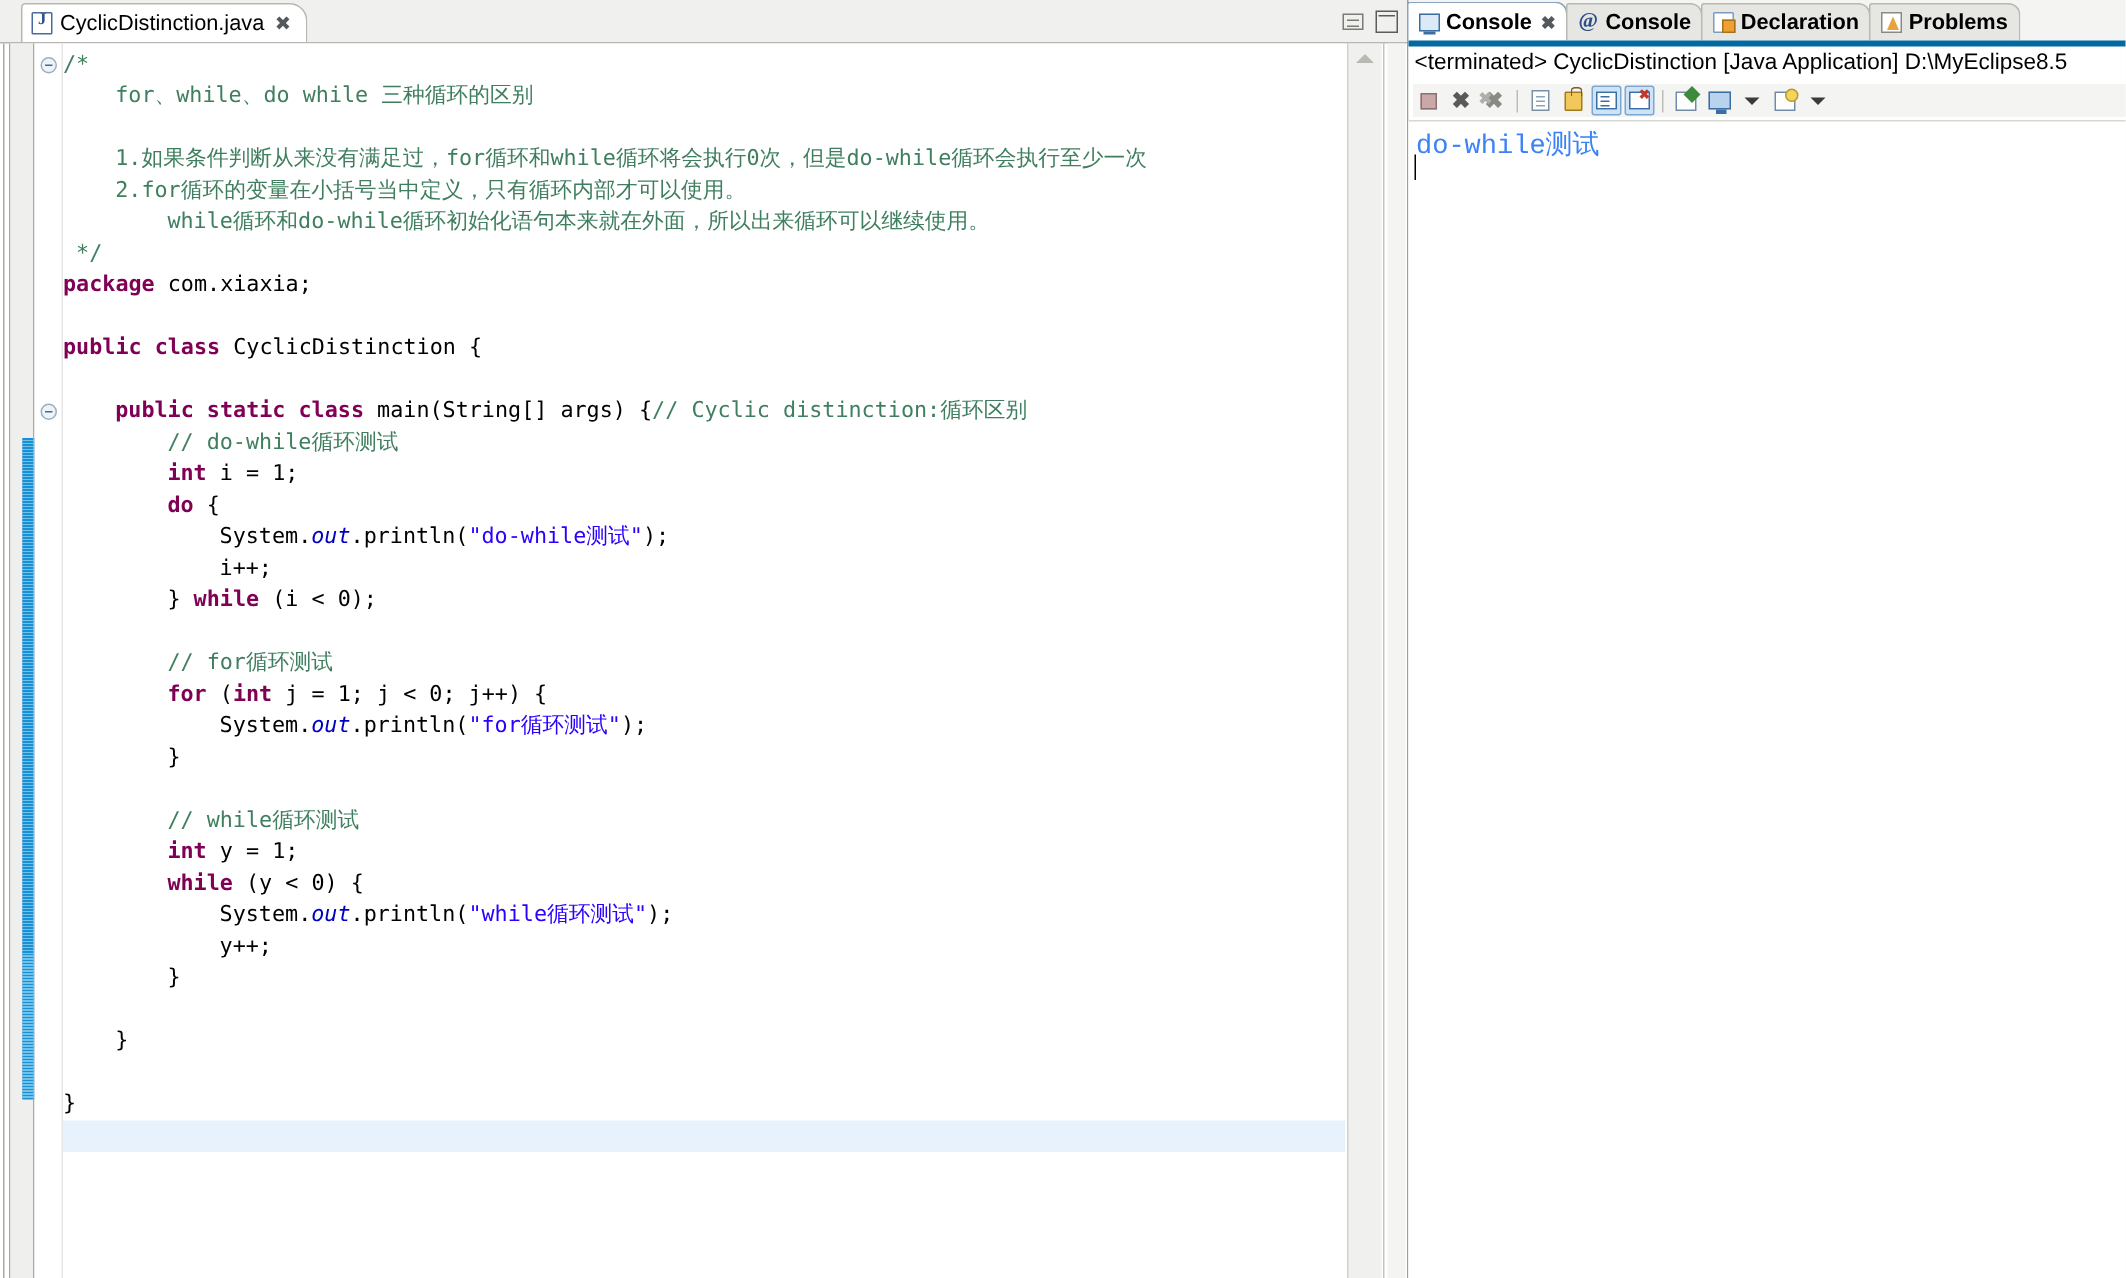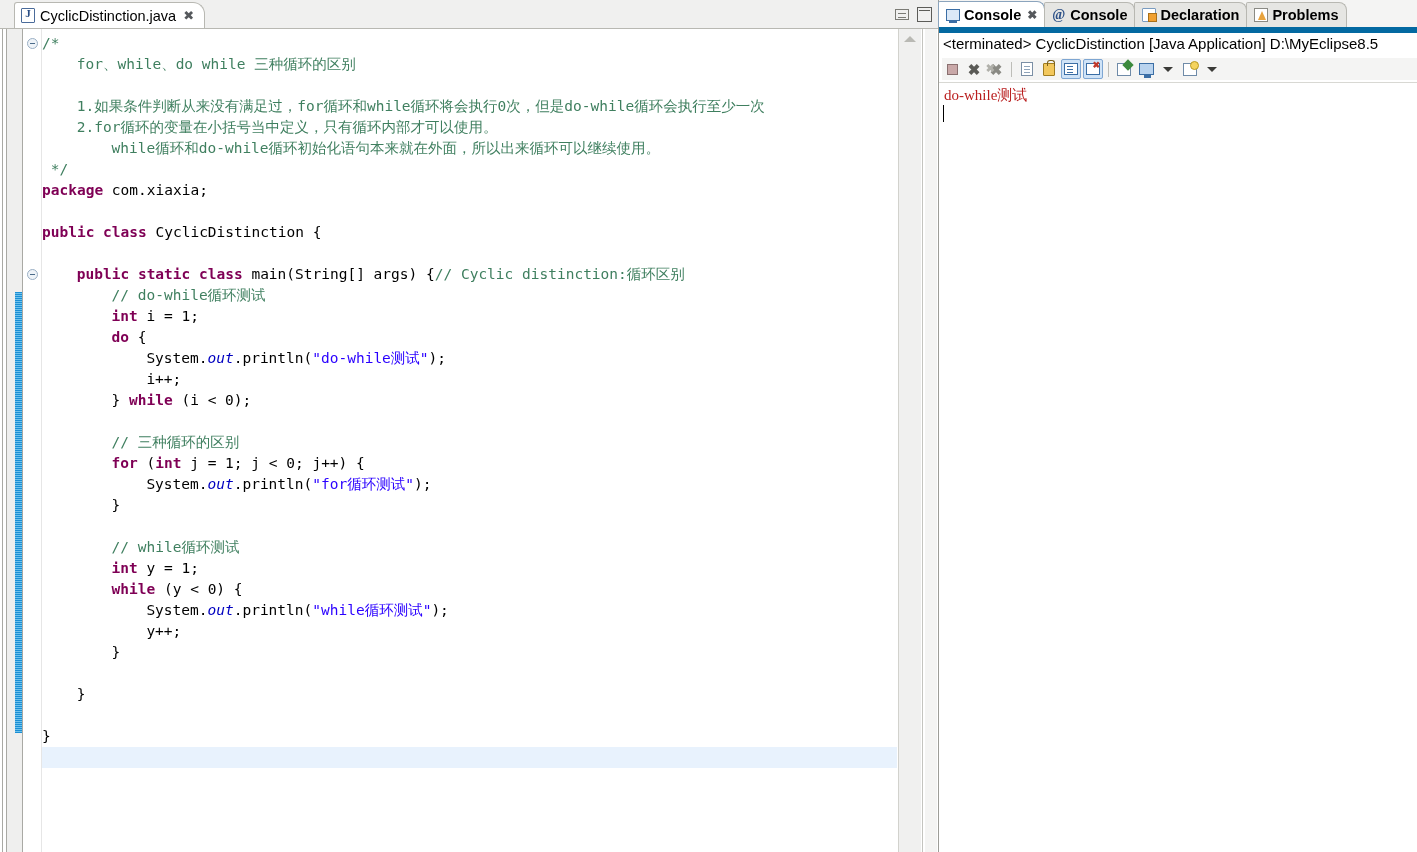--- a/index.html
+++ b/index.html
@@ -213,21 +213,21 @@
     content: ""; position: absolute; left: 3px; top: 2px;
     width: 0; height: 0;
     border-left: 4px solid transparent;
     border-right: 4px solid transparent;
     border-bottom: 9px solid #e8a33d;
   }
 
   #console-body {
     position: absolute; left: 0; top: 27px; width: 479px; height: 825px;
     background: #ffffff;
-    border-top: 6px solid #0369a1;
+    border-top: 4px solid #0369a1;
   }
   #console-launchline {
     position: absolute; left: 4px; top: 2px;
     font-size: 15px; color: #000;
     white-space: nowrap; overflow: hidden; width: 475px;
     font-family: "Liberation Sans", sans-serif;
   }
   #console-toolbar {
     position: absolute; left: 3px; top: 25px; width: 476px; height: 22px;
     display: flex; align-items: center; gap: 2px;
@@ -318,22 +318,22 @@
     border-top: 5px solid #3b3b38;
   }
 
   #console-output {
     position: absolute; left: 0; top: 49px; width: 479px; height: 776px;
     background: #ffffff;
     border-top: 1px solid #d8d8d3;
   }
   #console-text {
     position: absolute; left: 5px; top: 3px;
-    font-family: Liberation Serif, serif;
-    font-size: 15px; color: #b91c1c;
+    font-family: Liberation Mono, monospace;
+    font-size: 18px; color: #3b82f6;
     white-space: pre;
   }
   #console-caret {
     position: absolute; left: 4px; top: 22px; width: 1px; height: 17px;
     background: #000;
   }
 </style>
 </head>
 <body>
 
@@ -380,21 +380,21 @@
           <div class="code-line" style="top: 193px; left: 0px;"><span class="kw">public class</span><span> CyclicDistinction {</span></div>
           <div class="code-line" style="top: 214px; left: 0px;"><span></span></div>
           <div class="code-line" style="top: 235px; left: 34.8px;"><span class="kw">public static class</span><span> main(String[] args) {</span><span class="cmt">// Cyclic distinction:循环区别</span></div>
           <div class="code-line" style="top: 256px; left: 69.6px;"><span class="cmt">// do-while循环测试</span></div>
           <div class="code-line" style="top: 277px; left: 69.6px;"><span class="kw">int</span><span> i = 1;</span></div>
           <div class="code-line" style="top: 298px; left: 69.6px;"><span class="kw">do</span><span> {</span></div>
           <div class="code-line" style="top: 319px; left: 104.4px;"><span>System.</span><span class="fld">out</span><span>.println(</span><span class="str">"do-while测试"</span><span>);</span></div>
           <div class="code-line" style="top: 340px; left: 104.4px;"><span>i++;</span></div>
           <div class="code-line" style="top: 361px; left: 69.6px;"><span>} </span><span class="kw">while</span><span> (i &lt; 0);</span></div>
           <div class="code-line" style="top: 382px; left: 0px;"><span></span></div>
-          <div class="code-line" style="top: 403px; left: 69.6px;"><span class="cmt">// 三种循环的区别</span></div>
+          <div class="code-line" style="top: 403px; left: 69.6px;"><span class="cmt">// for循环测试</span></div>
           <div class="code-line" style="top: 424px; left: 69.6px;"><span class="kw">for</span><span> (</span><span class="kw">int</span><span> j = 1; j &lt; 0; j++) {</span></div>
           <div class="code-line" style="top: 445px; left: 104.4px;"><span>System.</span><span class="fld">out</span><span>.println(</span><span class="str">"for循环测试"</span><span>);</span></div>
           <div class="code-line" style="top: 466px; left: 69.6px;"><span>}</span></div>
           <div class="code-line" style="top: 487px; left: 0px;"><span></span></div>
           <div class="code-line" style="top: 508px; left: 69.6px;"><span class="cmt">// while循环测试</span></div>
           <div class="code-line" style="top: 529px; left: 69.6px;"><span class="kw">int</span><span> y = 1;</span></div>
           <div class="code-line" style="top: 550px; left: 69.6px;"><span class="kw">while</span><span> (y &lt; 0) {</span></div>
           <div class="code-line" style="top: 571px; left: 104.4px;"><span>System.</span><span class="fld">out</span><span>.println(</span><span class="str">"while循环测试"</span><span>);</span></div>
           <div class="code-line" style="top: 592px; left: 104.4px;"><span>y++;</span></div>
           <div class="code-line" style="top: 613px; left: 69.6px;"><span>}</span></div>

